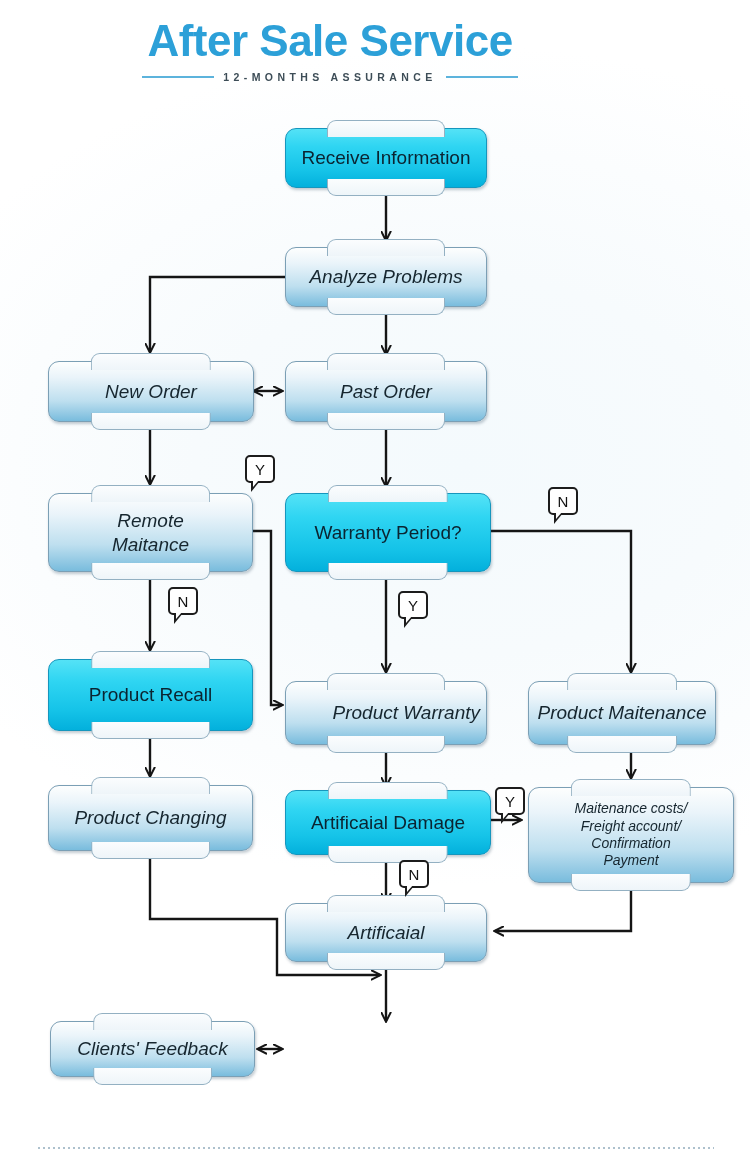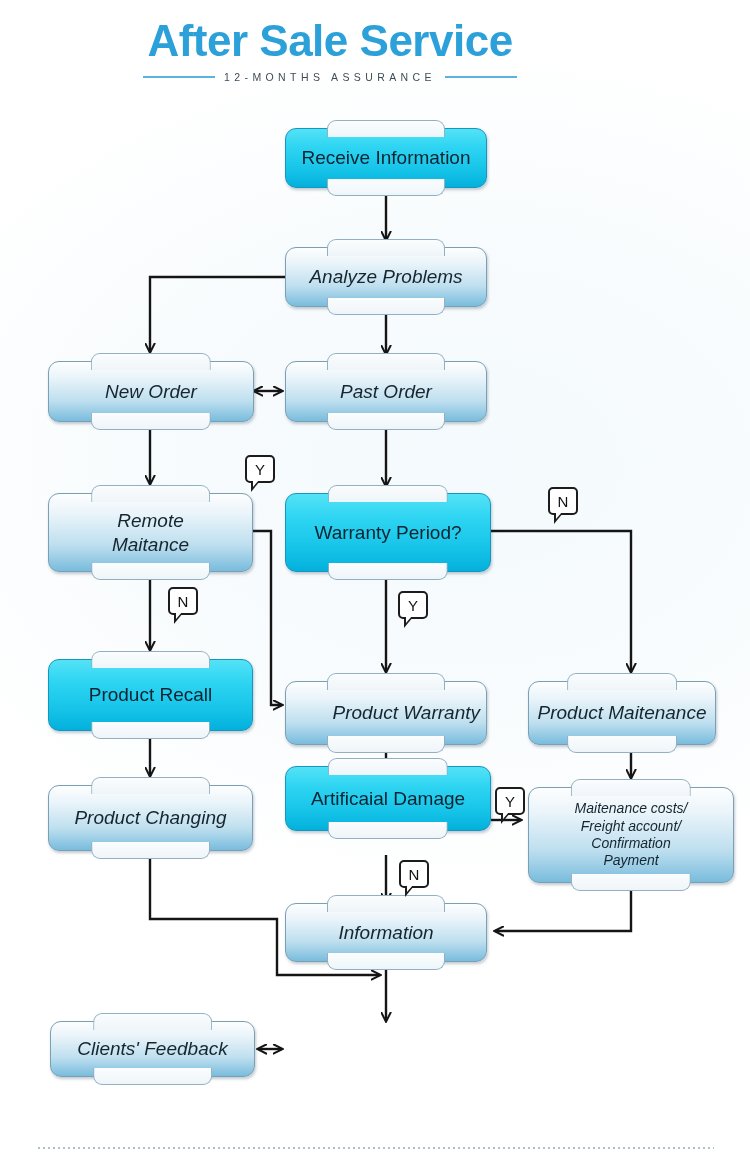--- a/index.html
+++ b/index.html
@@ -46,21 +46,21 @@
   }
   .sub-rule {
     flex: 1 1 auto;
     height: 2px;
     background: #3fa6d6;
     opacity: 0.85;
     max-width: 72px;
   }
   #subtitle {
     font-size: 10.5px;
-    font-weight: normal;
+    font-weight: bold;
     letter-spacing: 4.4px;
     color: #3d4d57;
     white-space: nowrap;
   }
 
   
   #flow {
     position: absolute;
     left: 0;
     top: 0;
@@ -276,33 +276,33 @@
     </div>
 
     <div class="node pale" style="left:528px; top:681px; width:188px; height:64px;">
       <span class="lbl">Product Maitenance</span>
     </div>
 
     <div class="node pale" style="left:48px; top:785px; width:205px; height:66px;">
       <span class="lbl">Product Changing</span>
     </div>
 
-    <div class="node cyan" style="left:285px; top:766px; width:206px; height:65px;">
+    <div class="node cyan" style="left:285px; top:790px; width:206px; height:65px;">
       <span class="lbl">Artificaial Damage</span>
     </div>
 
     <div class="node pale" style="left:528px; top:787px; width:206px; height:96px; white-space:pre-line; font-size:14px;">
       <span class="lbl">Maitenance costs/
 Freight account/
 Confirmation
 Payment</span>
     </div>
 
     <div class="node pale" style="left:285px; top:903px; width:202px; height:59px;">
-      <span class="lbl">Information</span>
+      <span class="lbl">Artificaial</span>
     </div>
 
     <div class="node pale" style="left:50px; top:1021px; width:205px; height:56px;">
       <span class="lbl">Clients' Feedback</span>
     </div>
 
 
     <div class="bubble" style="left:245px; top:455px;">
       <span>Y</span>
     </div>

